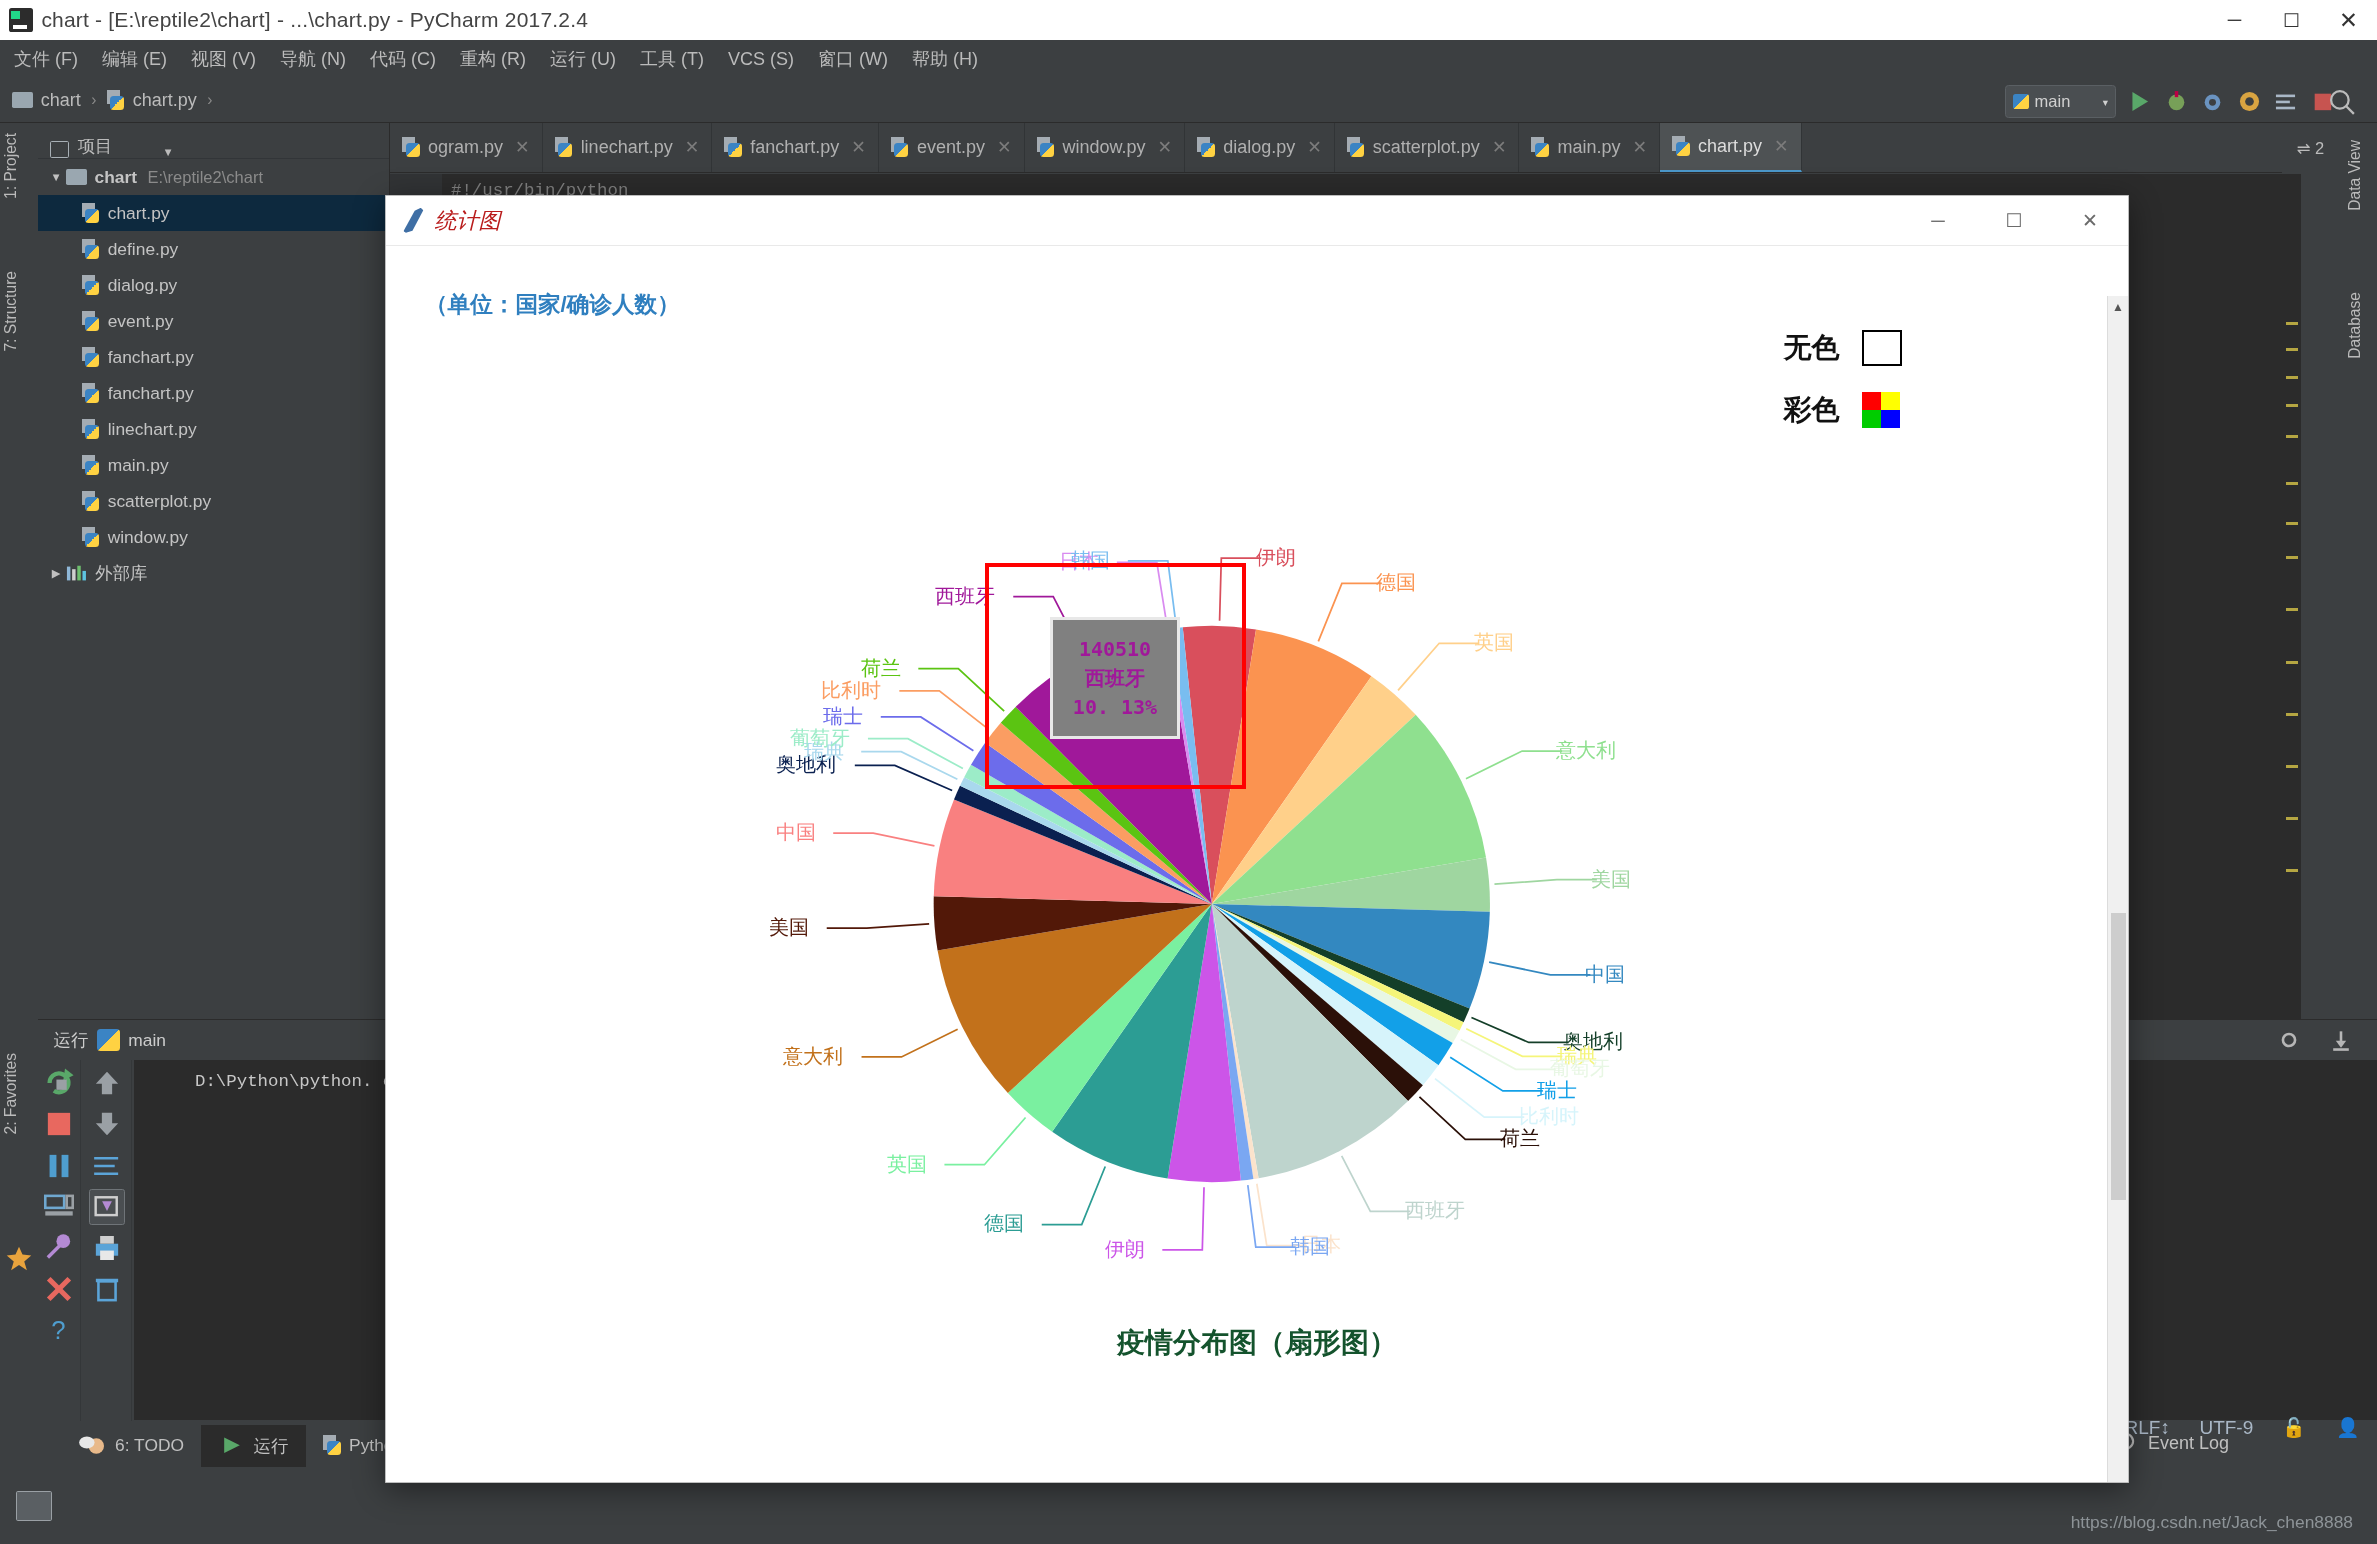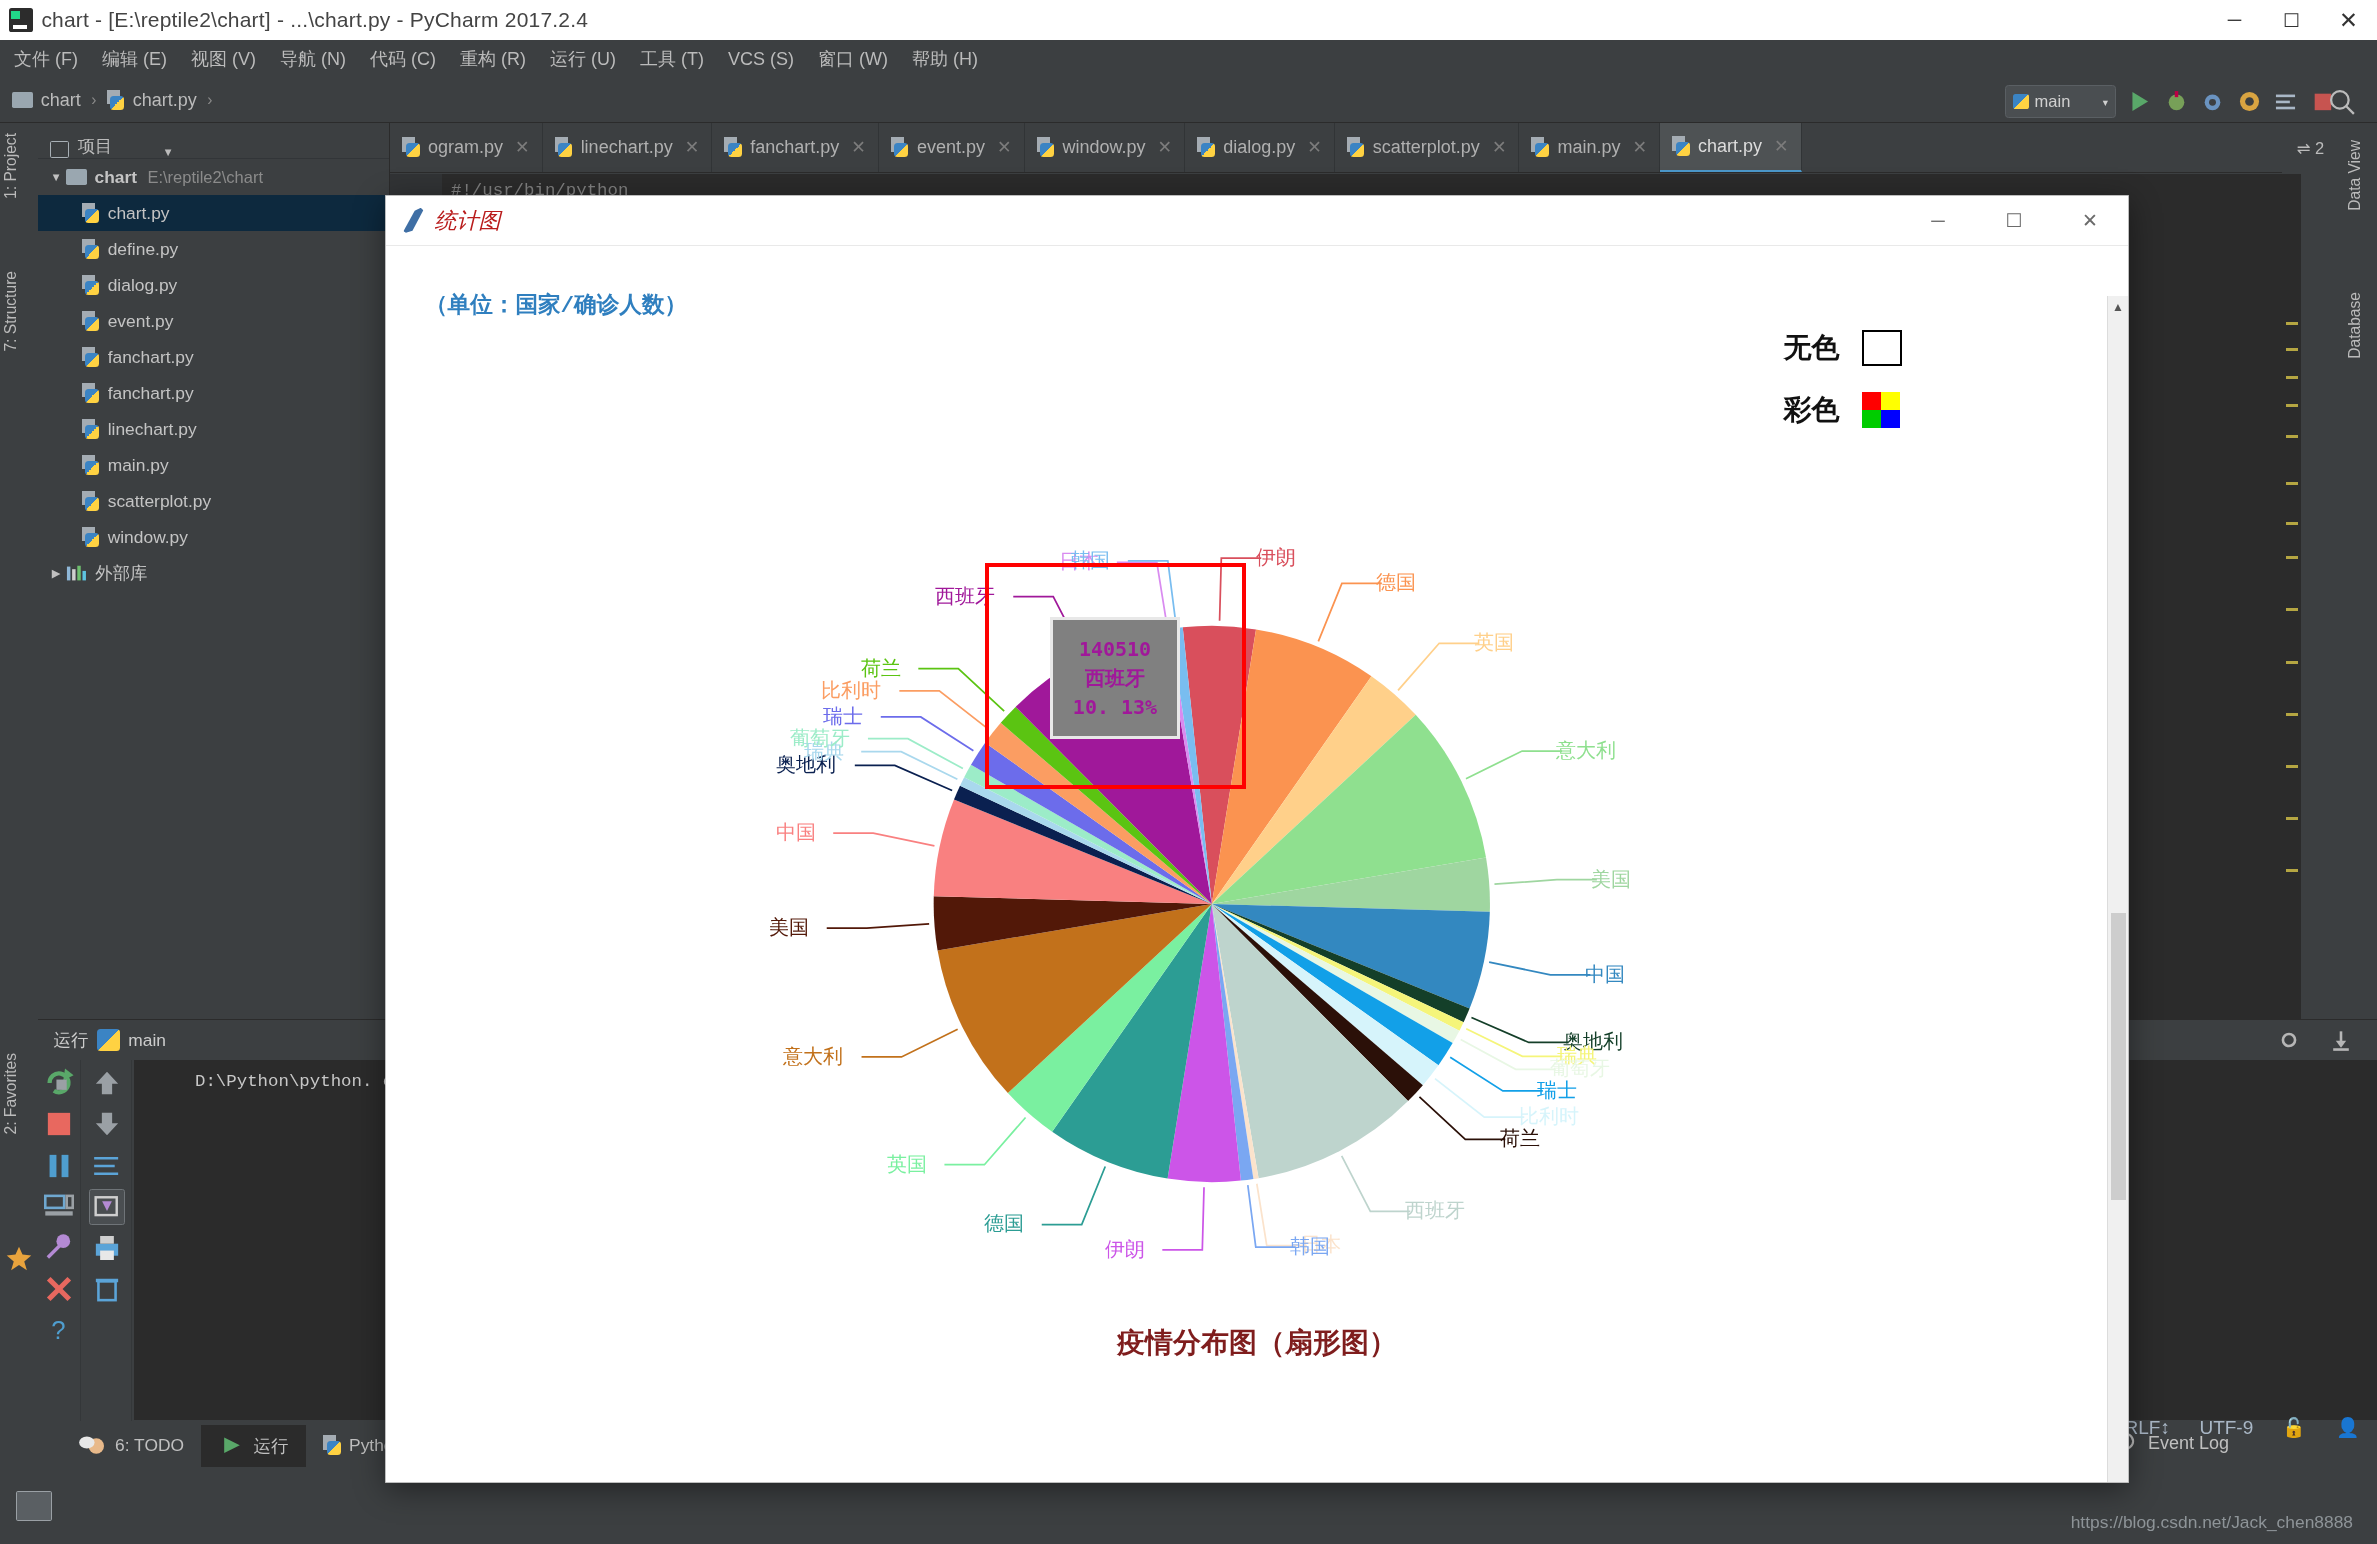--- a/index.html
+++ b/index.html
@@ -103,30 +103,30 @@
   #dialog{position:absolute;left:386px;top:196px;width:1742px;height:1286px;background:#ffffff;
           box-shadow:0 0 0 0.9px #cfcfcf, 0 7px 29.5px rgba(0,0,0,.45);}
   #dlgtitle{height:50px;display:flex;align-items:center;padding-left:15.6px;border-bottom:0.9px solid #e9e9e9;}
   #dlgtitle .feather{width:22.6px;height:22.6px;margin-right:10.4px;background:#3f6fa5;
      clip-path:polygon(90% 0,100% 12%,40% 95%,10% 100%,0 92%,62% 9%);transform:rotate(-8deg);}
   #dlgtitle .t{font-size:22px;color:#b91c1c;font-style:italic;}
   #dlgwin{margin-left:auto;display:flex;}
   #dlgwin div{width:76px;height:50px;display:flex;align-items:center;justify-content:center;color:#6b6b6b;font-size:19px;}
   #dlgbody{position:relative;width:100%;height:1236px;background:#fff;overflow:hidden;}
   #unitlabel{position:absolute;left:39px;top:43px;font-size:22.6px;font-weight:bold;color:#2f7fbf;
-             font-family:Liberation Mono, monospace;}
+             font-family:Liberation Sans, sans-serif;}
   #legend{position:absolute;right:226px;top:83px;}
   .lg-row{display:flex;align-items:center;margin-bottom:24px;}
   .lg-row .lbl{font-size:28px;font-weight:bold;color:#111;margin-right:22.6px;width:56px;text-align:right;
                font-family:"DejaVu Sans",sans-serif;}
   .lg-box{width:40px;height:36px;border:2.6px solid #000;background:#fff;}
   .lg-box.colorful{border:0;display:grid;grid-template-columns:1fr 1fr;grid-template-rows:1fr 1fr;width:38px;height:36px;}
   #piewrap{position:absolute;left:0;top:0;width:100%;height:100%;}
   #bottomtitle{position:absolute;left:0;right:0;top:1078px;text-align:center;
-               font-size:28px;font-weight:bold;color:#7f1d1d;font-family:"DejaVu Sans",sans-serif;}
+               font-size:28px;font-weight:bold;color:#14532d;font-family:"DejaVu Sans",sans-serif;}
   
   #redrect{position:absolute;left:599px;top:317px;width:261px;height:226px;border:4.3px solid #ff0000;}
   #tooltip{position:absolute;left:664px;top:371px;width:130px;height:122px;background:#808080;border:3.5px solid #e8e8e8;
            display:flex;flex-direction:column;align-items:center;justify-content:center;
            color:#a0189a;font-family:"DejaVu Sans Mono",monospace;font-size:20px;line-height:1.45;font-weight:bold;}
   
   #dlgscroll{position:absolute;right:0;top:50px;width:21px;height:1236px;background:#f0f0f0;border-left:0.9px solid #dcdcdc;}
   #dlgscroll .up,#dlgscroll .dn{height:22.6px;display:flex;align-items:center;justify-content:center;color:#555;font-size:12px;}
   #dlgthumb{position:absolute;left:2.6px;top:617px;width:15.6px;height:287px;background:#cdcdcd;}
   .lbl-txt{position:absolute;font-family:"DejaVu Sans",sans-serif;font-size:20px;white-space:nowrap;}

